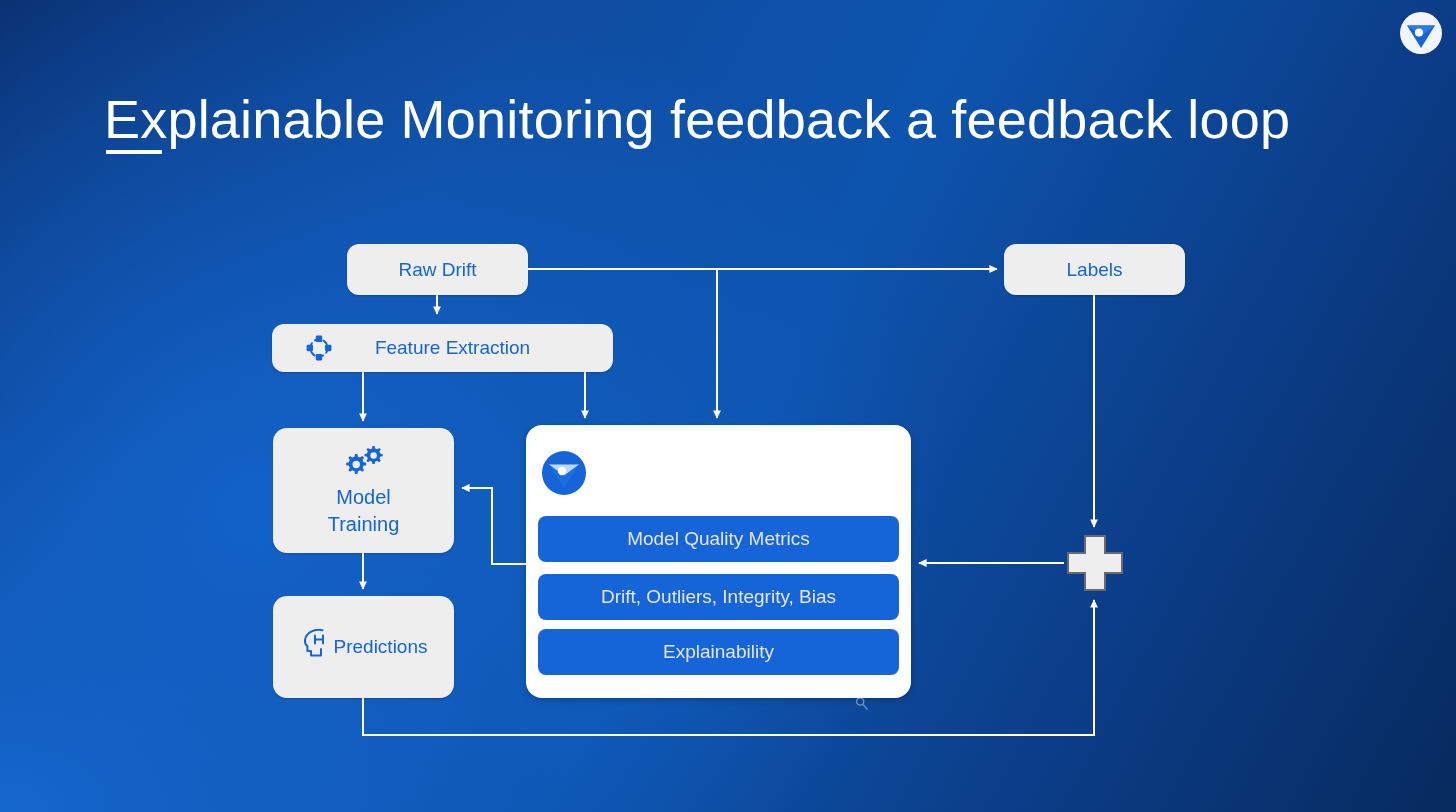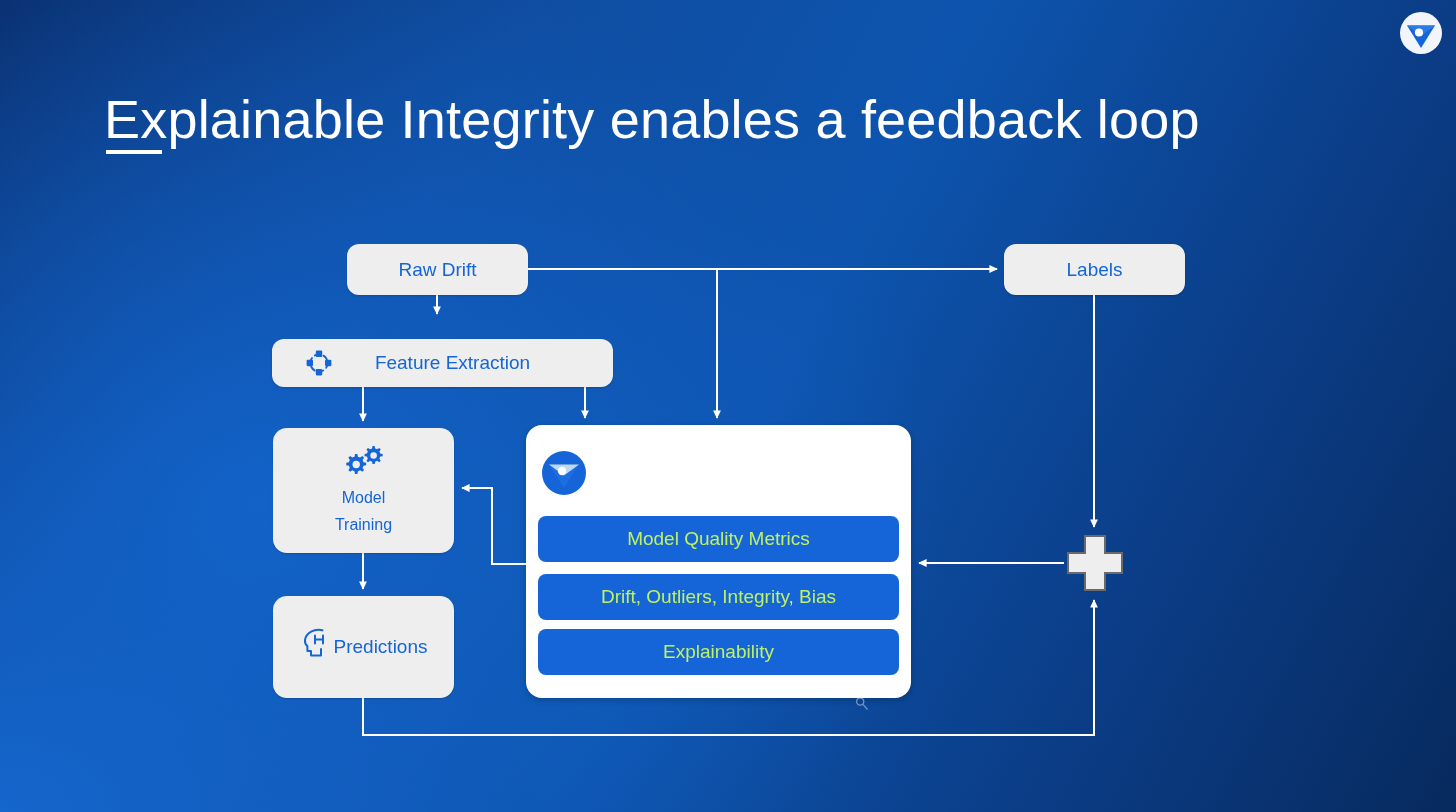--- a/index.html
+++ b/index.html
@@ -74,39 +74,39 @@
     box-shadow: 0 1px 2px rgba(0,0,0,0.18);
   }
   .node .node-label { color: #1565d8; }
   #node-raw-data {
     left: 347px; top: 244px; width: 181px; height: 51px;
   }
   #node-labels {
     left: 1004px; top: 244px; width: 181px; height: 51px;
   }
   #node-feature-extraction {
-    left: 272px; top: 339px; width: 341px; height: 48px;
+    left: 272px; top: 324px; width: 341px; height: 48px;
     justify-content: flex-end;
   }
   #node-feature-extraction .fx-icon {
     position: absolute; left: 34px; top: 11px; width: 26px; height: 26px;
   }
   #node-feature-extraction .node-label {
     width: 100%; text-align: center; padding-left: 20px; box-sizing: border-box;
   }
   #node-model-training {
     left: 273px; top: 428px; width: 181px; height: 125px;
     flex-direction: column; border-radius: 14px;
   }
   #node-predictions {
     left: 273px; top: 596px; width: 181px; height: 102px;
     border-radius: 14px;
   }
   .node-stack-icon { margin-bottom: 8px; }
-  .node .node-label.two-line { line-height: 27px; font-size: 16px; }
+  .node .node-label.two-line { line-height: 27px; font-size: 20px; }
   
   #merge-node {
     position: absolute;
     left: 1066px; top: 534px;
     width: 58px; height: 58px;
   }
   
   #panel {
     position: absolute;
     left: 526px; top: 425px;
@@ -128,21 +128,21 @@
     color: #1565d8;
     white-space: nowrap;
   }
   .panel-bar {
     position: absolute;
     left: 538px;
     width: 361px;
     height: 46px;
     background: #1565d8;
     border-radius: 8px;
-    color: #bef264;
+    color: #e5e5e5;
     font-size: 19px;
     display: flex;
     align-items: center;
     justify-content: center;
     box-sizing: border-box;
   }
   #panel-bar-0 { top: 516px; }
   #panel-bar-1 { top: 574px; }
   #panel-bar-2 { top: 629px; }
   
@@ -188,21 +188,21 @@
     </g>
   </svg>
 
   <svg class="brand-mark" viewBox="0 0 50 50" xmlns="http://www.w3.org/2000/svg">
     <circle cx="25" cy="25" r="21" fill="#f2f6fb"></circle>
     <path d="M11,17.5 L39,17.5 L25,40 z" fill="#1565d8"></path>
     <path d="M11,17.5 L39,17.5 L25,28 z" fill="#2a7ae8"></path>
     <circle cx="23" cy="24.5" r="4.1" fill="#ffffff"></circle>
   </svg>
 
-  <div class="slide-title">Explainable Integrity enables a feedback loop</div>
+  <div class="slide-title">Explainable Monitoring feedback a feedback loop</div>
   <div class="title-underline"></div>
 
   <div class="node" id="node-raw-data">
     <span class="node-label">Raw Drift</span>
   </div>
 
   <div class="node" id="node-labels">
     <span class="node-label">Labels</span>
   </div>
 

